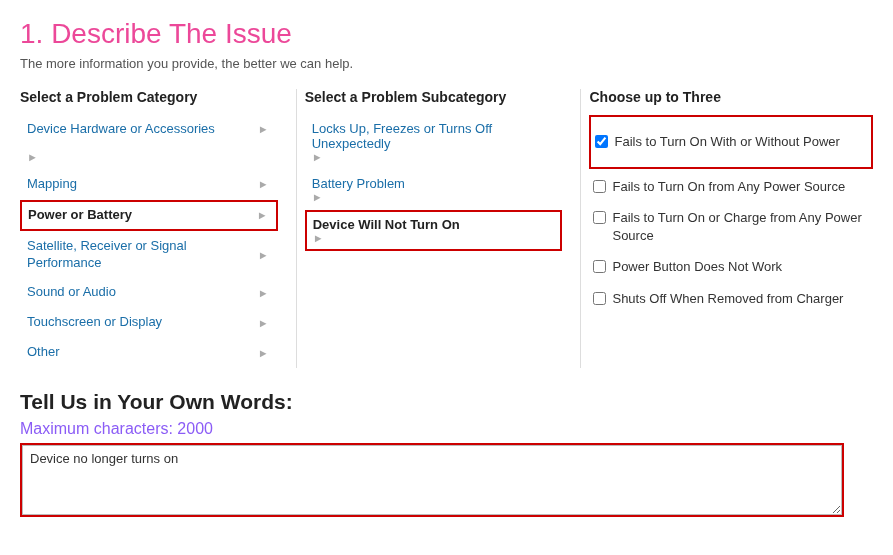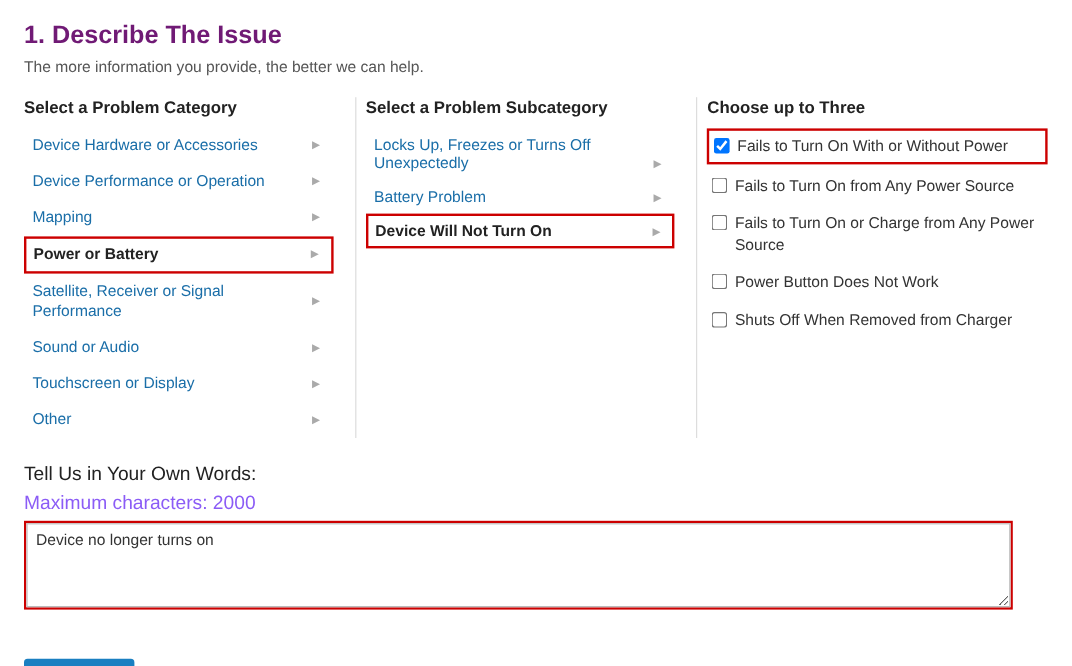--- a/index.html
+++ b/index.html
@@ -6,23 +6,23 @@
     body {
       font-family: Arial, sans-serif;
       font-size: 13px;
       background: #fff;
       color: #333;
       width: 893px;
       min-height: 555px;
       padding: 18px 20px 20px 20px;
     }
     h2 {
-      font-size: 21px;
-      font-weight: bold;
-      color: #701a75;
+      font-size: 28px;
+      font-weight: normal;
+      color: #ec4899;
       margin-bottom: 6px;
     }
     .subtitle {
       font-size: 13px;
       color: #555;
       margin-bottom: 18px;
     }
     .columns {
       display: flex;
       gap: 0;
@@ -62,28 +62,29 @@
       font-size: 11px;
       flex-shrink: 0;
     }
     .list-item .item-text {
       flex: 1;
       line-height: 1.3;
     }
     
     .sub-item {
       display: flex;
-      align-items: flex-end;
+      align-items: flex-start;
       justify-content: space-between;
       padding: 5px 8px 5px 6px;
       cursor: pointer;
       color: #1a6ea8;
       font-size: 13px;
       border: 1px solid transparent;
       margin-bottom: 1px;
+      flex-direction: column;
     }
     .sub-item.selected {
       border: 2px solid #cc0000;
       color: #222;
       font-weight: bold;
       background: #fff;
     }
     .sub-item .arrow {
       color: #aaa;
       font-size: 11px;
@@ -98,38 +99,38 @@
       align-items: flex-start;
       gap: 6px;
       padding: 5px 4px;
       font-size: 13px;
       color: #333;
       margin-bottom: 4px;
       cursor: pointer;
     }
     .checkbox-item.highlighted {
       border: 2px solid #cc0000;
-      padding: 4px 4px;
+      padding: 16px 4px;
       background: #fff;
     }
     .checkbox-item input[type="checkbox"] {
       margin-top: 2px;
       flex-shrink: 0;
       cursor: pointer;
     }
     .checkbox-label {
       line-height: 1.35;
     }
     
     .tell-us-section {
       margin-top: 4px;
     }
     .tell-us-title {
-      font-size: 16px;
-      font-weight: normal;
+      font-size: 21px;
+      font-weight: bold;
       color: #222;
       margin-bottom: 6px;
     }
     .max-chars {
       font-size: 16px;
       color: #8b5cf6;
       margin-bottom: 5px;
     }
     .text-area-wrapper {
       border: 2px solid #cc0000;
@@ -176,21 +177,20 @@
 <div class="columns">
 
   <div class="column">
     <div class="column-header">Select a Problem Category</div>
     <div id="category-list">
         <div class="list-item">
           <span class="item-text">Device Hardware or Accessories</span>
           <span class="arrow">►</span>
         </div>
         <div class="list-item">
-          <span class="item-text">Device Performance or Operation</span>
           <span class="arrow">►</span>
         </div>
         <div class="list-item">
           <span class="item-text">Mapping</span>
           <span class="arrow">►</span>
         </div>
         <div class="list-item selected">
           <span class="item-text">Power or Battery</span>
           <span class="arrow">►</span>
         </div>

